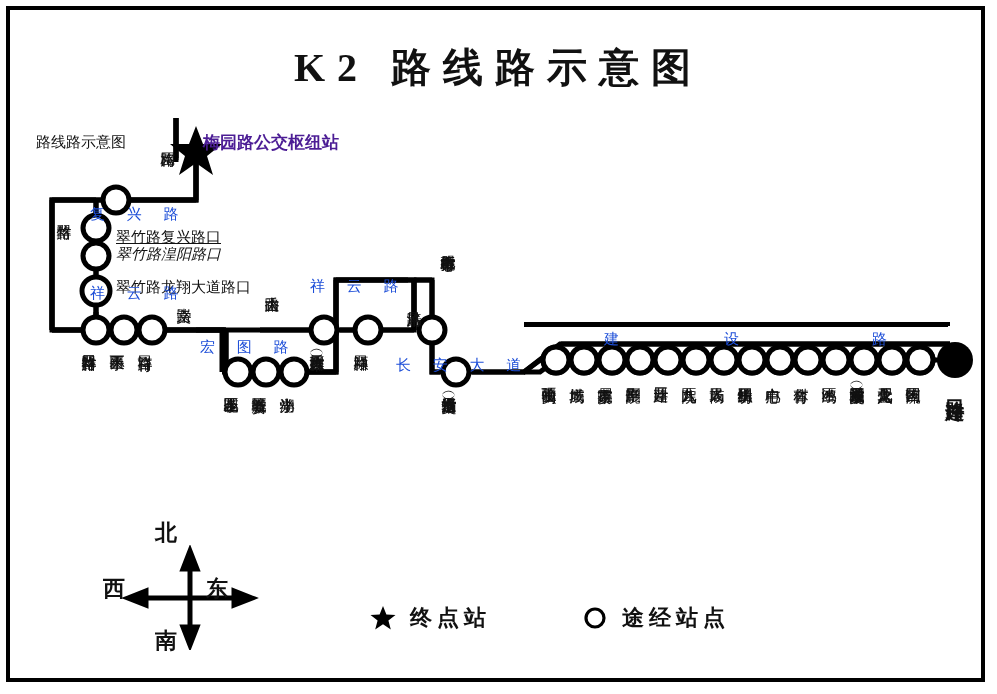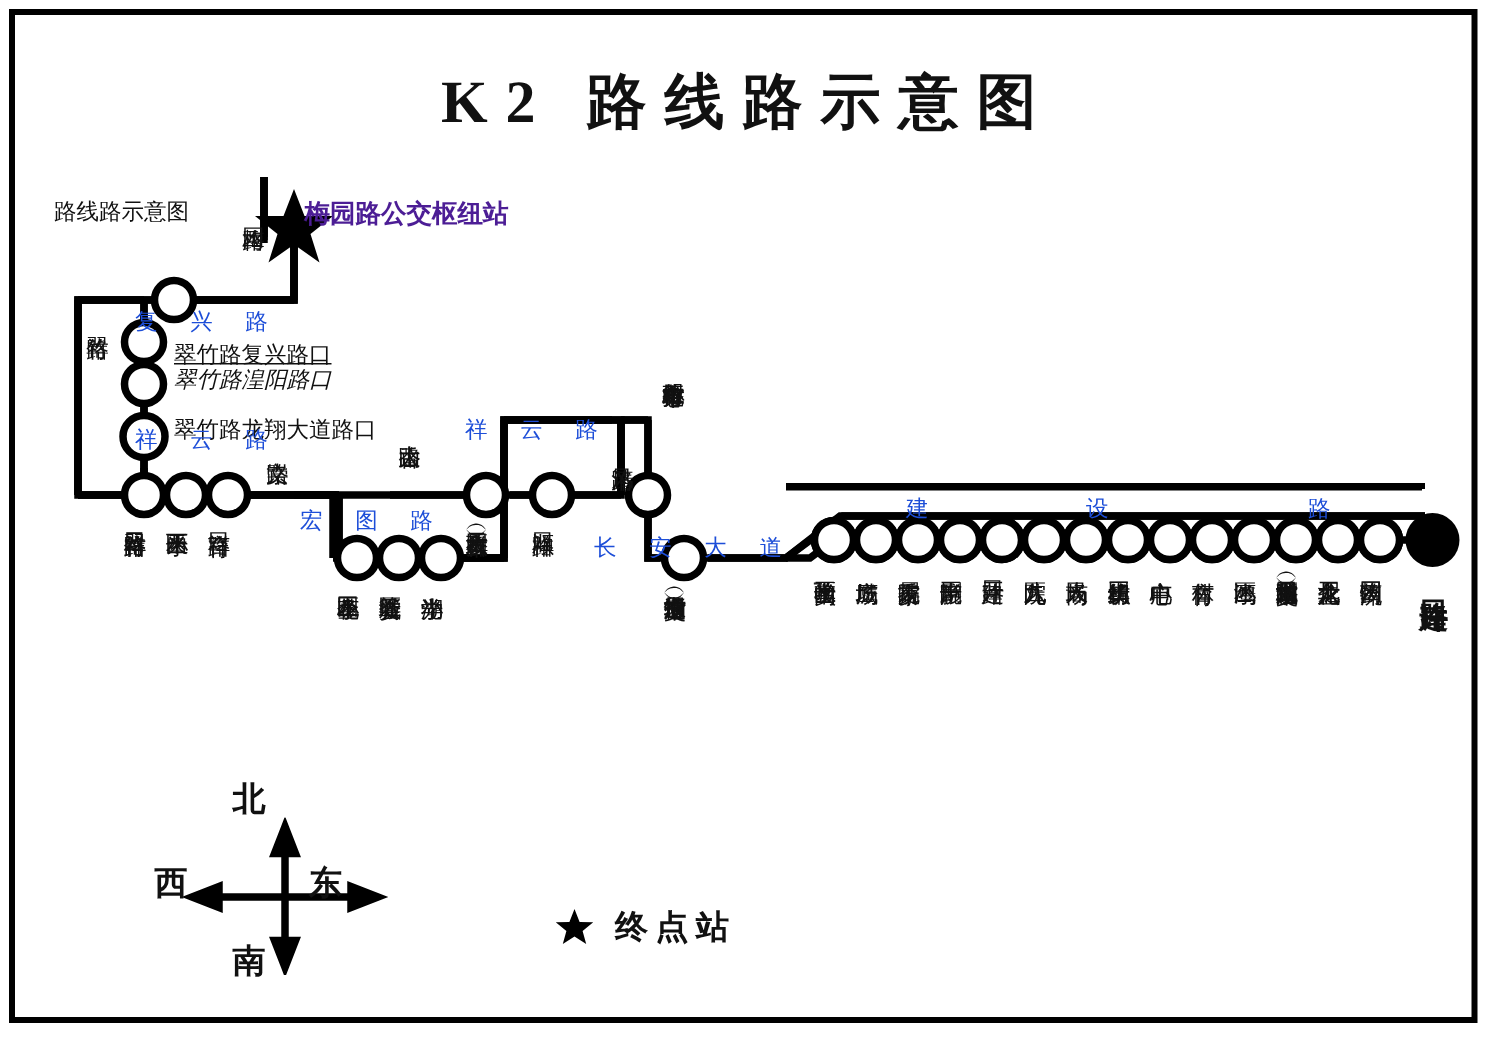--- a/index.html
+++ b/index.html
@@ -238,15 +238,21 @@
   <div class="compass-t" style="left:103px;top:574px;">西</div>
   <div class="compass-t" style="left:206px;top:574px;">东</div>
 
   <div id="legend">
     <div class="lg" style="width:200px;">
       <svg width="26" height="26" viewBox="0 0 26 26">
         <polygon fill="#000" points="13,1 16.4,9.6 25.5,9.9 18.4,15.6 20.8,24.4 13,19.3 5.2,24.4 7.6,15.6 0.5,9.9 9.6,9.6"></polygon>
       </svg>
       <span class="t">终点站</span>
     </div>
+    <div class="lg" style="width:230px;">
+      <svg width="26" height="26" viewBox="0 0 26 26">
+        <circle cx="13" cy="13" r="9" fill="#fff" stroke="#000" stroke-width="3.2"></circle>
+      </svg>
+      <span class="t">途经站点</span>
+    </div>
   </div>
 
 </div>
 
 </body></html>

